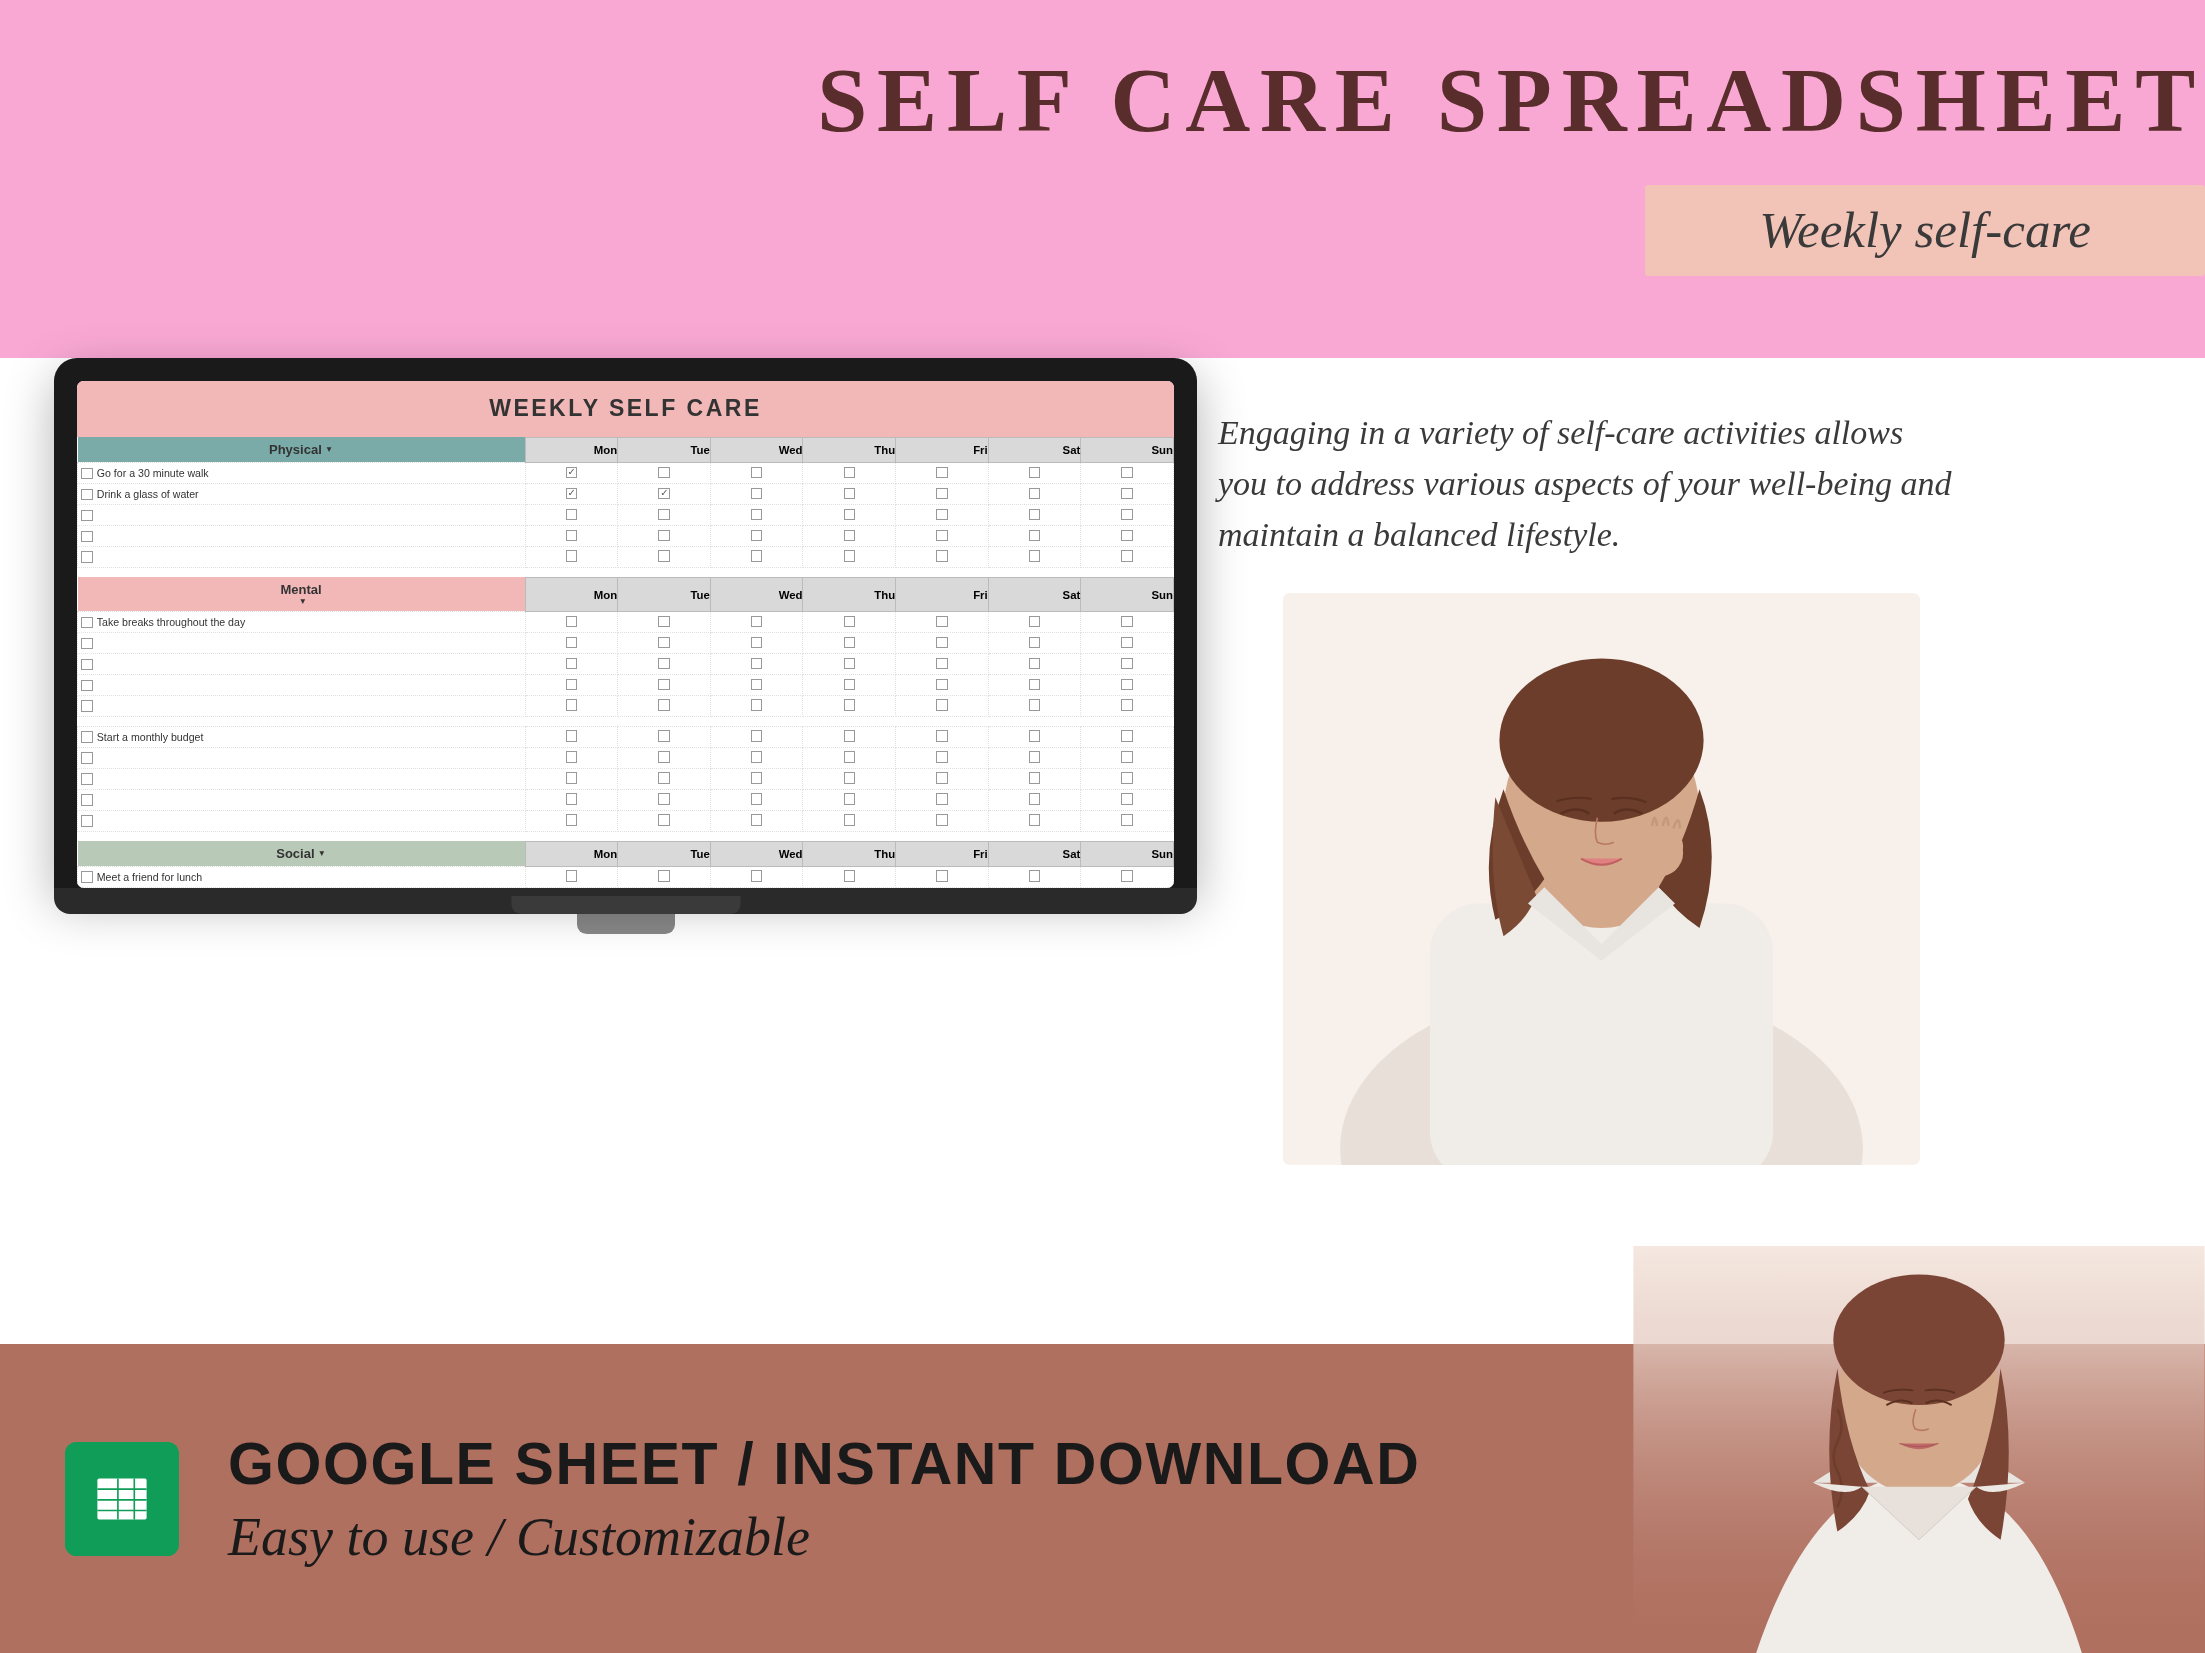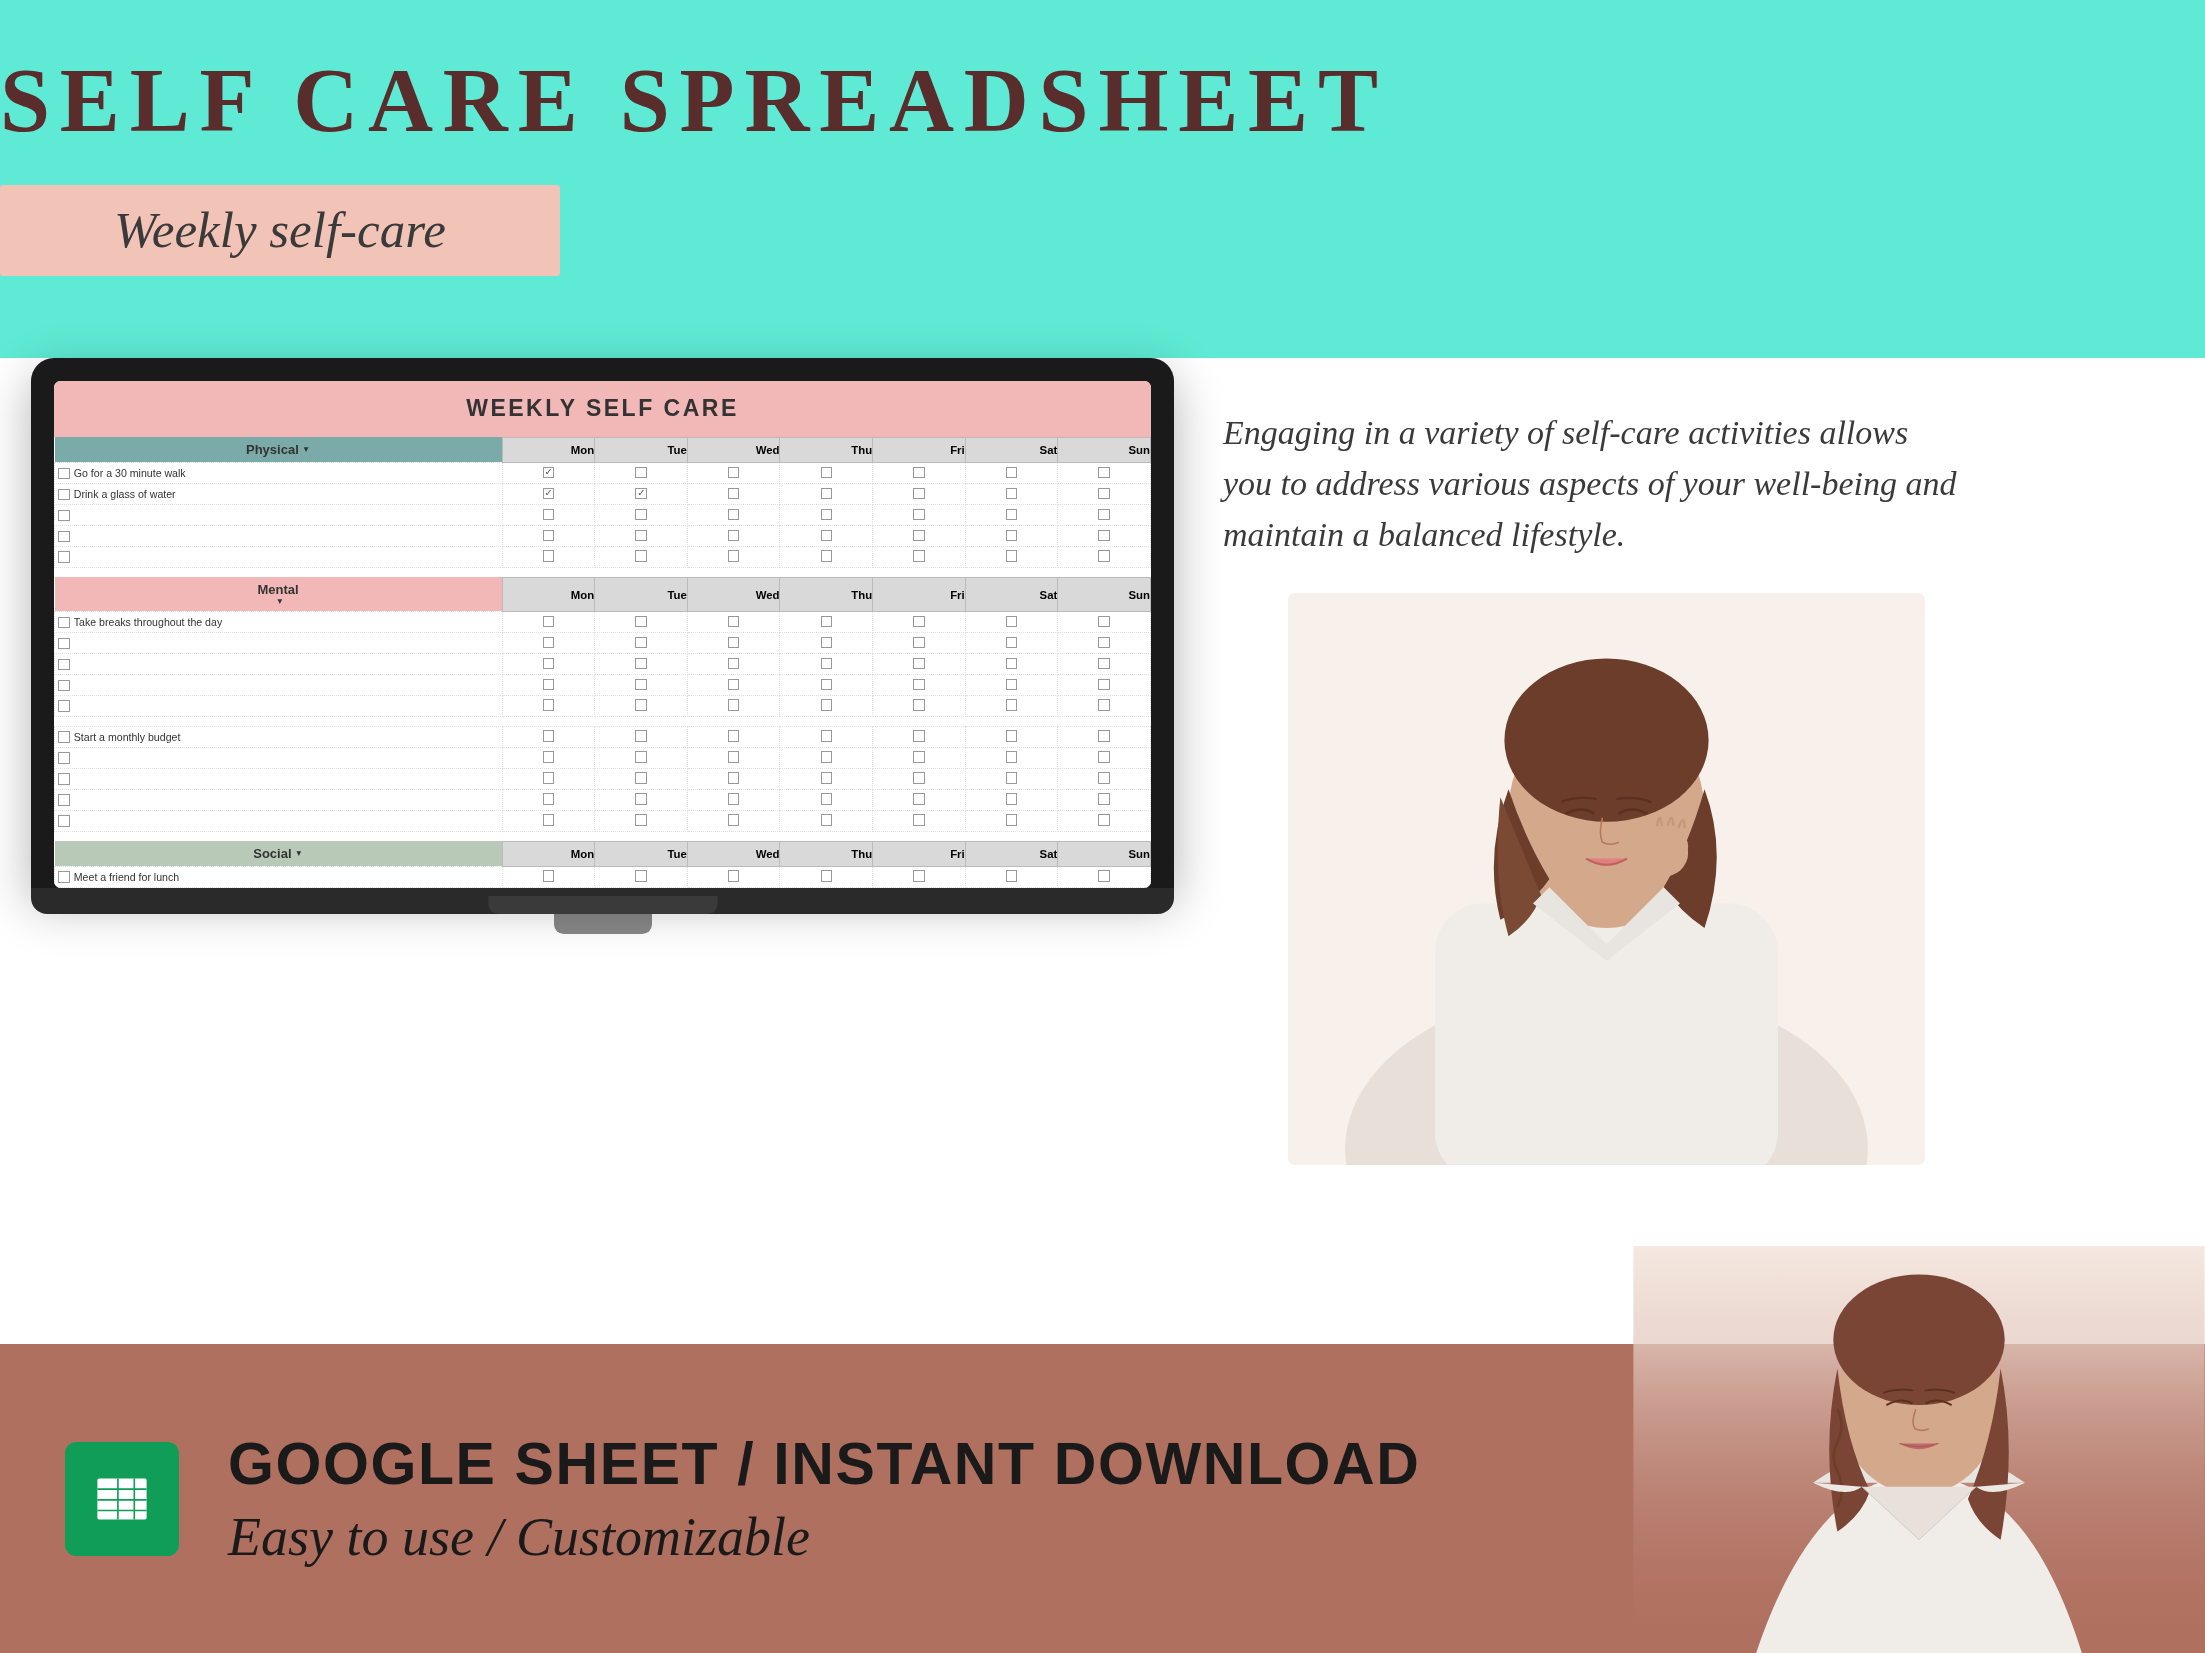--- a/index.html
+++ b/index.html
@@ -8,23 +8,23 @@
       height: 1654px;
       background: #ffffff;
       font-family: Georgia, 'Times New Roman', serif;
       overflow: hidden;
       position: relative;
     }
 
     
     .top-section {
       width: 100%;
-      background: #5eead4;
+      background: #f9a8d4;
       padding: 49px 0 33px 0;
-      text-align: left;
+      text-align: right;
     }
 
     .main-title {
       font-size: 90px;
       font-weight: 700;
       color: #5a2d2d;
       letter-spacing: 9.8px;
       font-family: Georgia, serif;
       text-transform: uppercase;
       margin-bottom: 33px;
@@ -43,22 +43,22 @@
       font-style: italic;
       color: #3a3a3a;
       font-family: Georgia, serif;
     }
 
     
     .middle-section {
       display: flex;
       flex-direction: row;
       width: 100%;
-      padding: 0 31px;
-      gap: 49px;
+      padding: 0 54px;
+      gap: 21px;
       align-items: flex-start;
     }
 
     
     .laptop-container {
       flex: 0 0 1143px;
       position: relative;
     }
 
     .laptop-outer {

